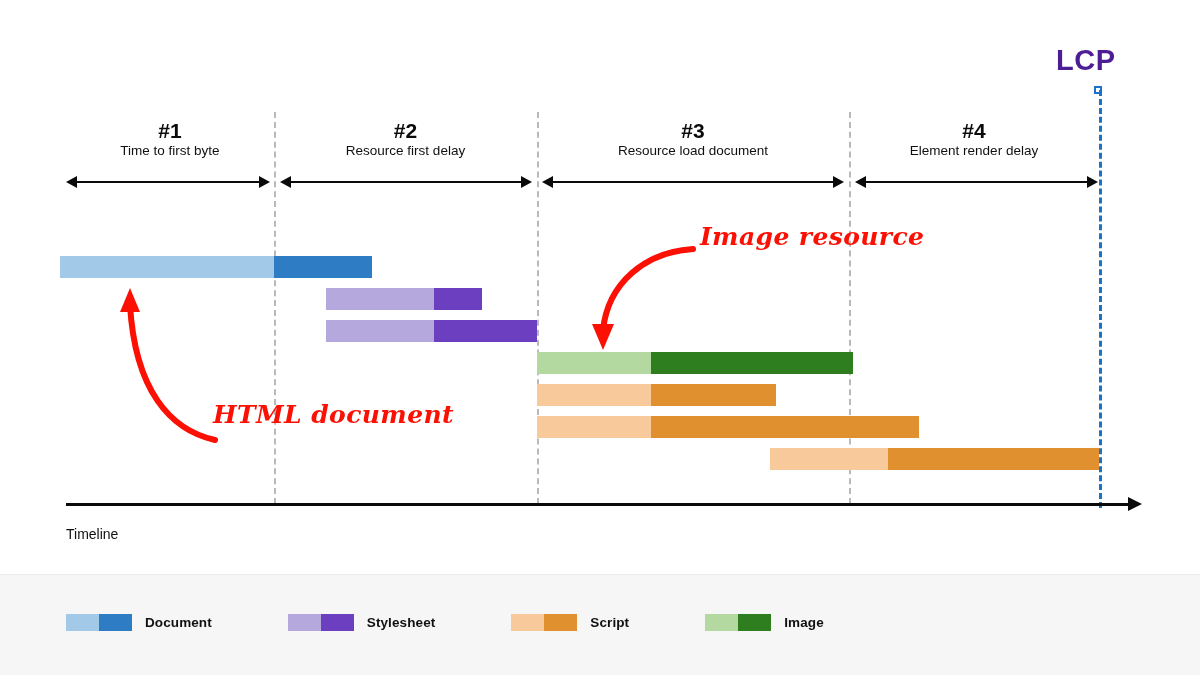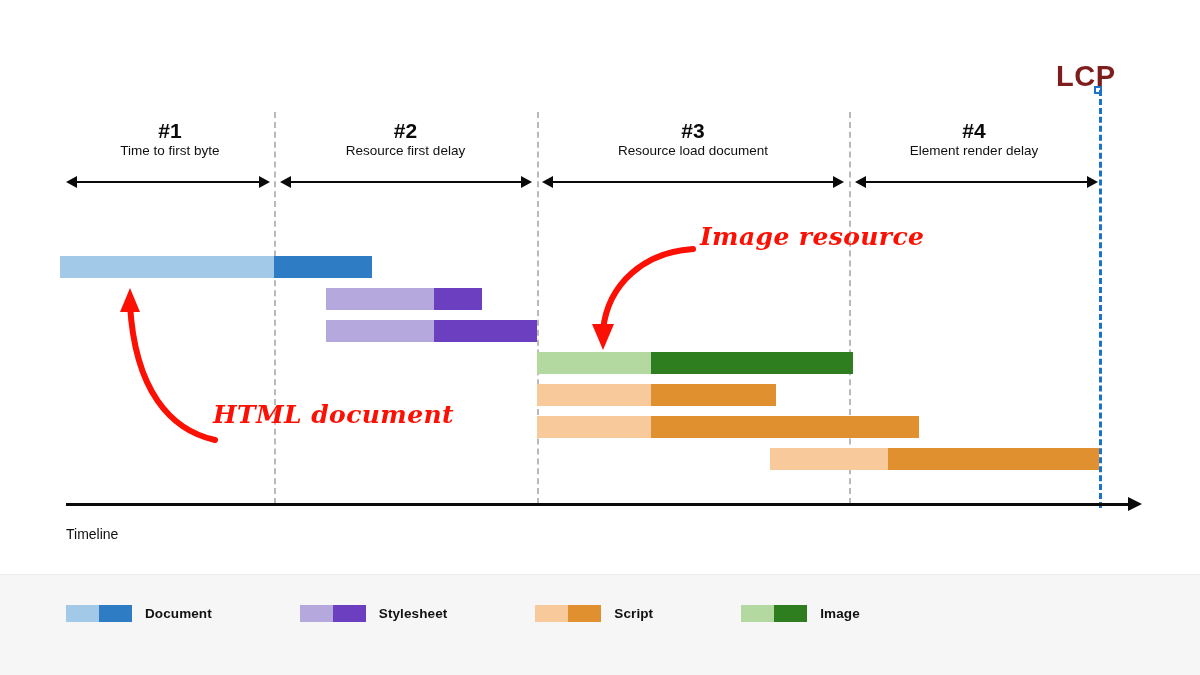--- a/index.html
+++ b/index.html
@@ -26,24 +26,24 @@
     left: 0;
     top: 574px;
     width: 1200px;
     height: 101px;
     background: #f6f6f6;
     border-top: 1px solid #ededed;
   }
   #legend-row {
     position: absolute;
     left: 66px;
-    top: 30px;
+    top: 39px;
     display: flex;
     align-items: center;
-    gap: 12px;
+    gap: 0;
   }
   .legend-item {
     display: flex;
     align-items: center;
     margin-right: 76px;
   }
   .legend-swatch {
     display: flex;
     width: 66px;
     height: 17px;
@@ -104,23 +104,22 @@
     border: 2px solid #1a73c8;
     background: #ffffff;
     box-sizing: border-box;
   }
   #lcp-text {
     position: absolute;
     left: 1056px;
     top: 44px;
     font-size: 29px;
     font-weight: bold;
-    color: #7f1d1d;
+    color: #4c1d95;
     letter-spacing: .5px;
-    margin-top: 16px;
   }
 
   
   #axis-line {
     position: absolute;
     left: 66px;
     top: 503px;
     width: 1064px;
     height: 3px;
     background: #0a0a0a;

